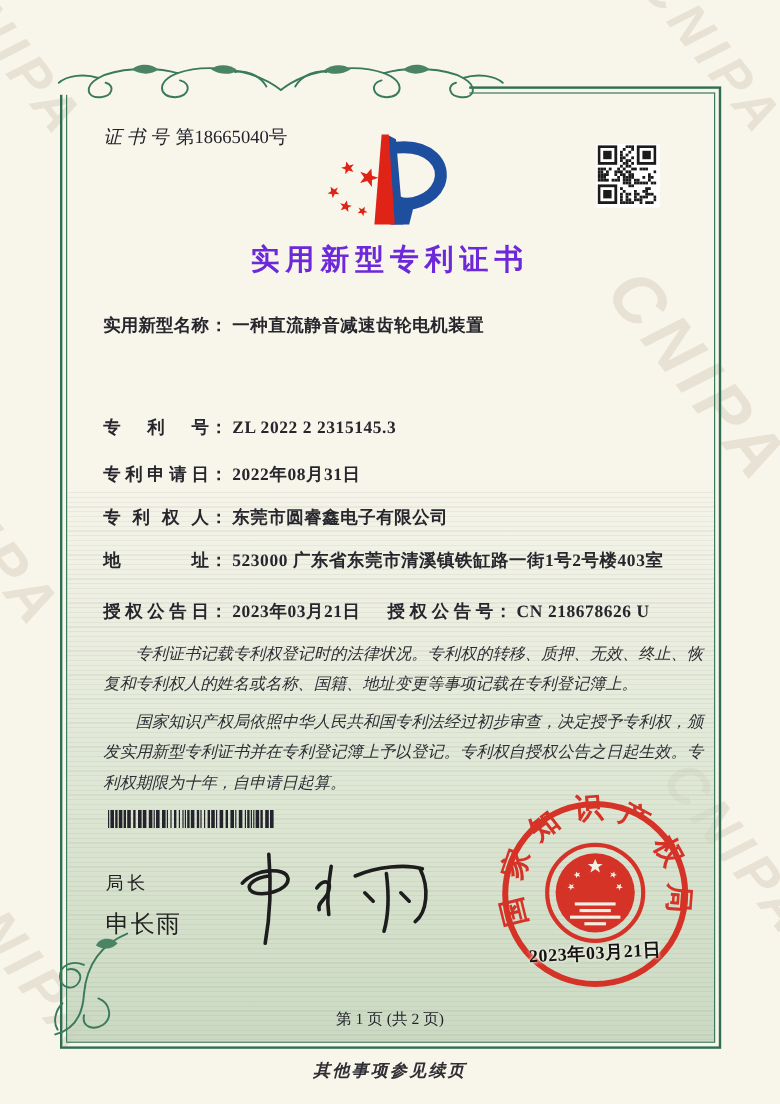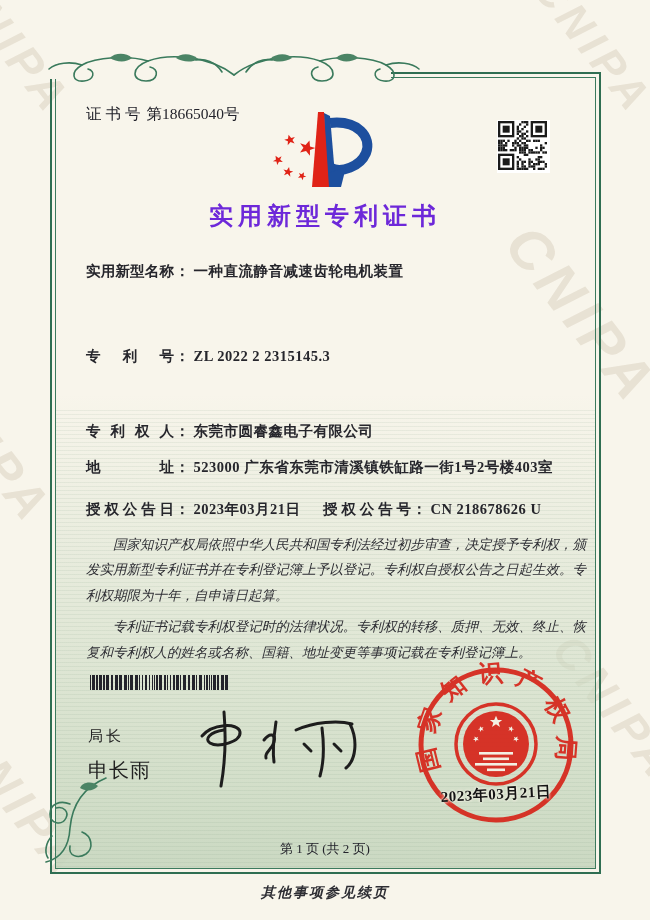--- a/index.html
+++ b/index.html
@@ -16,21 +16,21 @@
       background:linear-gradient(180deg,rgba(231,236,222,0) 0%,rgba(231,236,222,0) 40%,
       rgba(214,225,205,0.45) 60%,rgba(203,218,194,0.75) 85%,rgba(198,214,190,0.9) 100%);}
   .frame-inner::after{content:"";position:absolute;left:0;right:0;top:42%;bottom:0;
       background:repeating-linear-gradient(180deg,rgba(110,145,118,0.10) 0 1px,transparent 1px 4px);
       pointer-events:none;}
   .orn{position:absolute;pointer-events:none;}
   .orn path{stroke:#3a7a5c;stroke-width:1.6;fill:none;stroke-linecap:round;}
   .orn .leaf{fill:#4b8465;stroke:none;}
   
   #certno{position:absolute;left:86px;top:104px;font-size:15.5px;color:#23232b;}
-  #certno .lbl{letter-spacing:4px;margin-right:2px;}
+  #certno .lbl{letter-spacing:4px;margin-right:2px;font-style:italic;}
   #logo{position:absolute;left:268px;top:110px;}
   #qrbox{position:absolute;left:497px;top:120px;width:51px;height:51px;background:#fff;padding:1px;}
   #title{position:absolute;left:0;top:200px;width:100%;text-align:center;font-size:24px;
       font-weight:700;letter-spacing:5px;color:#6d28d9;}
   
   .frow{position:absolute;left:86px;right:56px;font-size:14.5px;font-weight:600;color:#26262c;white-space:nowrap;}
   .flabel{display:inline-block;width:88px;text-align:justify;text-align-last:justify;vertical-align:bottom;}
   .fcolon{margin:0 4px 0 1px;}
   .fvalue{letter-spacing:0.5px;}
   .fgroup2{position:absolute;left:237px;top:0;}
@@ -254,36 +254,39 @@
   </div>
 
   <div id="title">实用新型专利证书</div>
 
   <div class="frow" style="top:262px">
     <span class="flabel">实用新型名称</span><span class="fcolon">：</span><span class="fvalue">一种直流静音减速齿轮电机装置</span>
   </div>
   <div class="frow" style="top:347px">
     <span class="flabel">专利号</span><span class="fcolon">：</span><span class="fvalue">ZL 2022 2 2315145.3</span>
   </div>
+  <div class="frow" style="top:386px">
+    <span class="flabel">专利申请日</span><span class="fcolon">：</span><span class="fvalue">2022年08月31日</span>
+  </div>
   <div class="frow" style="top:422px">
     <span class="flabel">专利权人</span><span class="fcolon">：</span><span class="fvalue">东莞市圆睿鑫电子有限公司</span>
   </div>
   <div class="frow" style="top:458px">
     <span class="flabel">地址</span><span class="fcolon">：</span><span class="fvalue">523000 广东省东莞市清溪镇铁缸路一街1号2号楼403室</span>
   </div>
   <div class="frow" style="top:500px">
     <span class="flabel">授权公告日</span><span class="fcolon">：</span><span class="fvalue">2023年03月21日</span>
     <span class="fgroup2">
       <span class="flabel">授权公告号</span><span class="fcolon">：</span><span class="fvalue">CN 218678626 U</span>
     </span>
   </div>
 
   <div id="paras">
+    <p>专利证书记载专利权登记时的法律状况。专利权的转移、质押、无效、终止、恢复和专利权人的姓名或名称、国籍、地址变更等事项记载在专利登记簿上。</p>
     <p>国家知识产权局依照中华人民共和国专利法经过初步审查，决定授予专利权，颁发实用新型专利证书并在专利登记簿上予以登记。专利权自授权公告之日起生效。专利权期限为十年，自申请日起算。</p>
-    <p>专利证书记载专利权登记时的法律状况。专利权的转移、质押、无效、终止、恢复和专利权人的姓名或名称、国籍、地址变更等事项记载在专利登记簿上。</p>
   </div>
 
   <div id="barcode"><span style="display:inline-block;height:100%;background:#23232b;width:1px;margin-right:1px"></span><span style="display:inline-block;height:100%;background:#23232b;width:3px;margin-right:1px"></span><span style="display:inline-block;height:100%;background:#23232b;width:2px;margin-right:1px"></span><span style="display:inline-block;height:100%;background:#23232b;width:3px;margin-right:1px"></span><span style="display:inline-block;height:100%;background:#23232b;width:2px;margin-right:1px"></span><span style="display:inline-block;height:100%;background:#23232b;width:3px;margin-right:2px"></span><span style="display:inline-block;height:100%;background:#23232b;width:2px;margin-right:2px"></span><span style="display:inline-block;height:100%;background:#23232b;width:3px;margin-right:1px"></span><span style="display:inline-block;height:100%;background:#23232b;width:3px;margin-right:2px"></span><span style="display:inline-block;height:100%;background:#23232b;width:3px;margin-right:1px"></span><span style="display:inline-block;height:100%;background:#23232b;width:1px;margin-right:1px"></span><span style="display:inline-block;height:100%;background:#23232b;width:3px;margin-right:2px"></span><span style="display:inline-block;height:100%;background:#23232b;width:3px;margin-right:1px"></span><span style="display:inline-block;height:100%;background:#23232b;width:1px;margin-right:2px"></span><span style="display:inline-block;height:100%;background:#23232b;width:1px;margin-right:2px"></span><span style="display:inline-block;height:100%;background:#23232b;width:2px;margin-right:2px"></span><span style="display:inline-block;height:100%;background:#23232b;width:1px;margin-right:2px"></span><span style="display:inline-block;height:100%;background:#23232b;width:1px;margin-right:1px"></span><span style="display:inline-block;height:100%;background:#23232b;width:1px;margin-right:1px"></span><span style="display:inline-block;height:100%;background:#23232b;width:2px;margin-right:1px"></span><span style="display:inline-block;height:100%;background:#23232b;width:3px;margin-right:2px"></span><span style="display:inline-block;height:100%;background:#23232b;width:2px;margin-right:1px"></span><span style="display:inline-block;height:100%;background:#23232b;width:1px;margin-right:2px"></span><span style="display:inline-block;height:100%;background:#23232b;width:1px;margin-right:2px"></span><span style="display:inline-block;height:100%;background:#23232b;width:2px;margin-right:1px"></span><span style="display:inline-block;height:100%;background:#23232b;width:3px;margin-right:1px"></span><span style="display:inline-block;height:100%;background:#23232b;width:1px;margin-right:2px"></span><span style="display:inline-block;height:100%;background:#23232b;width:3px;margin-right:2px"></span><span style="display:inline-block;height:100%;background:#23232b;width:2px;margin-right:2px"></span><span style="display:inline-block;height:100%;background:#23232b;width:3px;margin-right:1px"></span><span style="display:inline-block;height:100%;background:#23232b;width:1px;margin-right:2px"></span><span style="display:inline-block;height:100%;background:#23232b;width:3px;margin-right:2px"></span><span style="display:inline-block;height:100%;background:#23232b;width:1px;margin-right:1px"></span><span style="display:inline-block;height:100%;background:#23232b;width:2px;margin-right:1px"></span><span style="display:inline-block;height:100%;background:#23232b;width:1px;margin-right:1px"></span><span style="display:inline-block;height:100%;background:#23232b;width:1px;margin-right:1px"></span><span style="display:inline-block;height:100%;background:#23232b;width:3px;margin-right:1px"></span><span style="display:inline-block;height:100%;background:#23232b;width:2px;margin-right:2px"></span><span style="display:inline-block;height:100%;background:#23232b;width:3px;margin-right:1px"></span><span style="display:inline-block;height:100%;background:#23232b;width:3px;margin-right:2px"></span></div>
 
   <div id="role">局长</div>
   <div id="dname">申长雨</div>
   <svg id="sig" width="172" height="84" viewBox="0 0 172 84">
     <path d="M10,30 C20,18 46,16 48,26 C49,36 26,42 18,37 C12,33 18,26 32,24"></path>
     <path d="M32,6 C34,30 34,52 29,80"></path>
     <path d="M72,34 C78,26 84,28 82,36 C80,44 72,46 74,52"></path>

